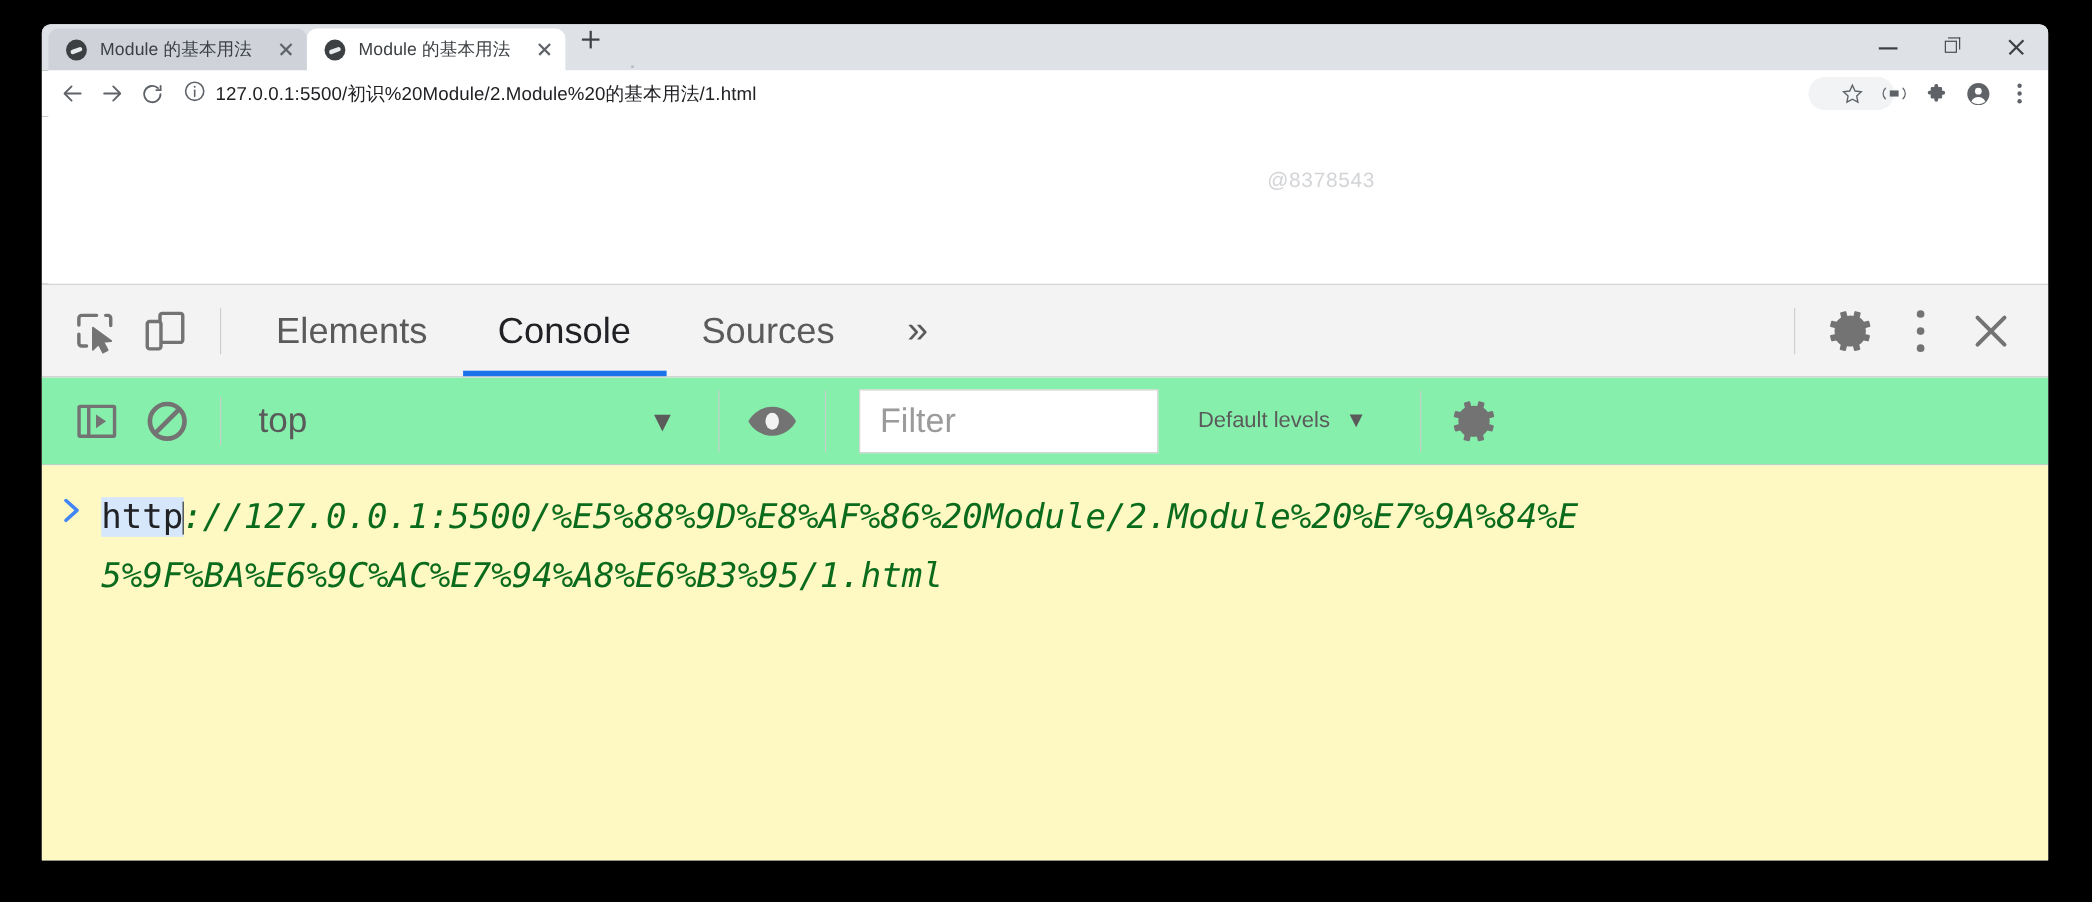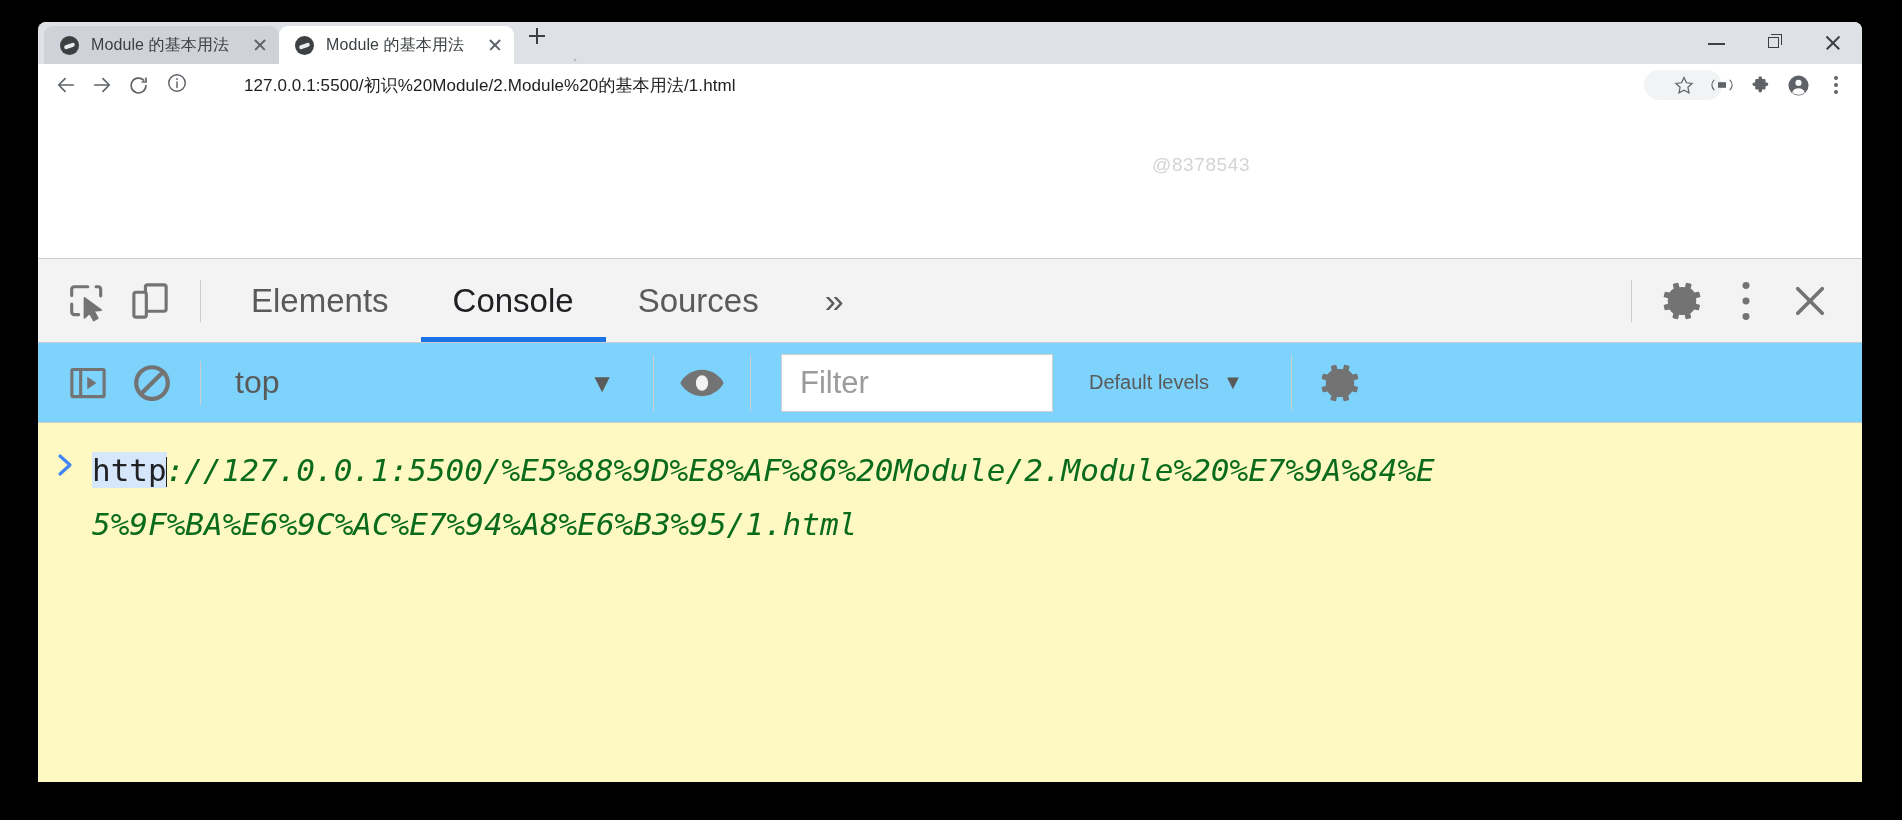--- a/index.html
+++ b/index.html
@@ -219,21 +219,20 @@
     flex: 0 0 auto;
     margin-left: 4px;
     margin-right: 4px;
     position: relative;
   }
   .url-text {
     font-size: 17px;
     color: #202124;
     white-space: nowrap;
     letter-spacing: 0.1px;
-    margin-left: 48px;
   }
   .omni-actions {
     position: absolute;
     right: 8px;
     top: 0;
     height: 42px;
     display: flex;
     align-items: center;
     gap: 2px;
   }
@@ -346,21 +345,21 @@
   .dt-right {
     margin-left: auto;
     display: flex;
     align-items: center;
     padding-right: 20px;
   }
 
   
   .dt-consolebar {
     height: 80px;
-    background: #7dd3fc;
+    background: #86efac;
     border-bottom: 1px solid #cdcdcd;
     display: flex;
     align-items: center;
     padding-left: 18px;
     box-sizing: border-box;
   }
   .ctx-select {
     display: flex;
     align-items: center;
     width: 420px;

